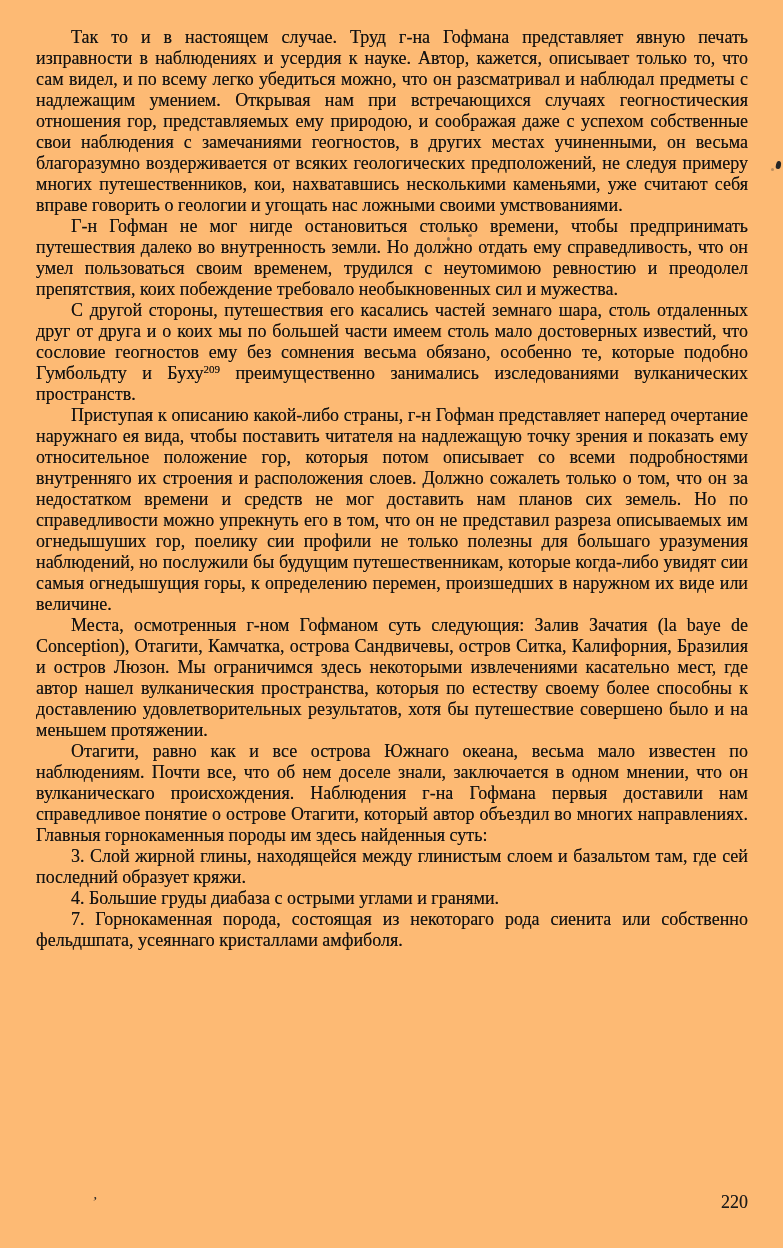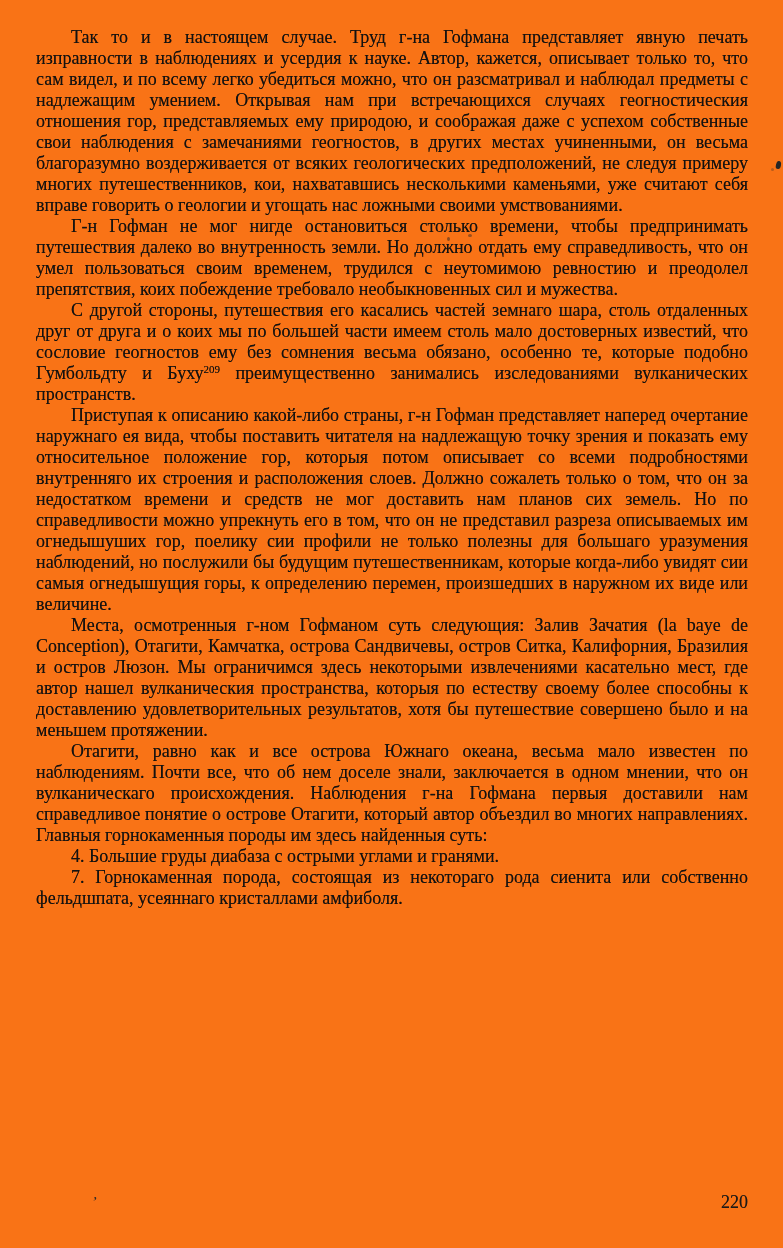--- a/index.html
+++ b/index.html
@@ -5,21 +5,21 @@
   html, body { margin: 0; padding: 0; }
   body {
     width: 783px; height: 1248px;
     background: #ffffff;
     position: relative;
     overflow: hidden;
     font-family: "Liberation Serif", "DejaVu Serif", serif;
   }
   .page {
     position: absolute; inset: 0;
-    background: #f97316;
+    background: #fdba74;
   }
   .text-block {
     position: absolute;
     left: 36px; top: 27px;
     width: 712px; height: 1160px;
     overflow: hidden;
     font-size: 18px;
     line-height: 21px;
     color: #121212;
     text-align: justify;
@@ -66,20 +66,21 @@
 
 <div class="page">
 
   <main class="text-block">
     <p class="para">Так то и в настоящем случае. Труд г-на Гофмана представляет явную печать изправности в наблюдениях и усердия к науке. Автор, кажется, описывает только то, что сам видел, и по всему легко убедиться можно, что он разсматривал и наблюдал предметы с надлежащим умением. Открывая нам при встречающихся случаях геогностическия отношения гор, представляемых ему природою, и соображая даже с успехом собственные свои наблюдения с замечаниями геогностов, в других местах учиненными, он весьма благоразумно воздерживается от всяких геологических предположений, не следуя примеру многих путешественников, кои, нахватавшись несколькими каменьями, уже считают себя вправе говорить о геологии и угощать нас ложными своими умствованиями.</p>
     <p class="para">Г-н Гофман не мог нигде остановиться столько времени, чтобы предпринимать путешествия далеко во внутренность земли. Но должно отдать ему справедливость, что он умел пользоваться своим временем, трудился с неутомимою ревностию и преодолел препятствия, коих побеждение требовало необыкновенных сил и мужества.</p>
     <p class="para"><span>С другой стороны, путешествия его касались частей земнаго шара, столь отдаленных друг от друга и о коих мы по большей части имеем столь мало достоверных известий, что сословие геогностов ему без сомнения весьма обязано, особенно те, которые подобно Гумбольдту и Буху</span><sup>209</sup><span> преимущественно занимались изследованиями вулканических пространств.</span></p>
     <p class="para">Приступая к описанию какой-либо страны, г-н Гофман представляет наперед очертание наружнаго ея вида, чтобы поставить читателя на надлежащую точку зрения и показать ему относительное положение гор, которыя потом описывает со всеми подробностями внутренняго их строения и расположения слоев. Должно сожалеть только о том, что он за недостатком времени и средств не мог доставить нам планов сих земель. Но по справедливости можно упрекнуть его в том, что он не представил разреза описываемых им огнедышуших гор, поелику сии профили не только полезны для большаго уразумения наблюдений, но послужили бы будущим путешественникам, которые когда-либо увидят сии самыя огнедышущия горы, к определению перемен, произшедших в наружном их виде или величине.</p>
     <p class="para">Места, осмотренныя г-ном Гофманом суть следующия: Залив Зачатия (la baye de Conception), Отагити, Камчатка, острова Сандвичевы, остров Ситка, Калифорния, Бразилия и остров Люзон. Мы ограничимся здесь некоторыми извлечениями касательно мест, где автор нашел вулканическия пространства, которыя по естеству своему более способны к доставлению удовлетворительных результатов, хотя бы путешествие совершено было и на меньшем протяжении.</p>
     <p class="para">Отагити, равно как и все острова Южнаго океана, весьма мало известен по наблюдениям. Почти все, что об нем доселе знали, заключается в одном мнении, что он вулканическаго происхождения. Наблюдения г-на Гофмана первыя доставили нам справедливое понятие о острове Отагити, который автор объездил во многих направлениях. Главныя горнокаменныя породы им здесь найденныя суть:</p>
+    <p class="para">3. Слой жирной глины, находящейся между глинистым слоем и базальтом там, где сей последний образует кряжи.</p>
     <p class="para">4. Большие груды диабаза с острыми углами и гранями.</p>
     <p class="para">7. Горнокаменная порода, состоящая из некотораго рода сиенита или собственно фельдшпата, усеяннаго кристаллами амфиболя.</p>
   </main>
 
   <div class="footer">
     <span class="stray-mark">’</span>
     <span class="page-number">220</span>
   </div>
 
   <div class="speck speck-a"></div>

